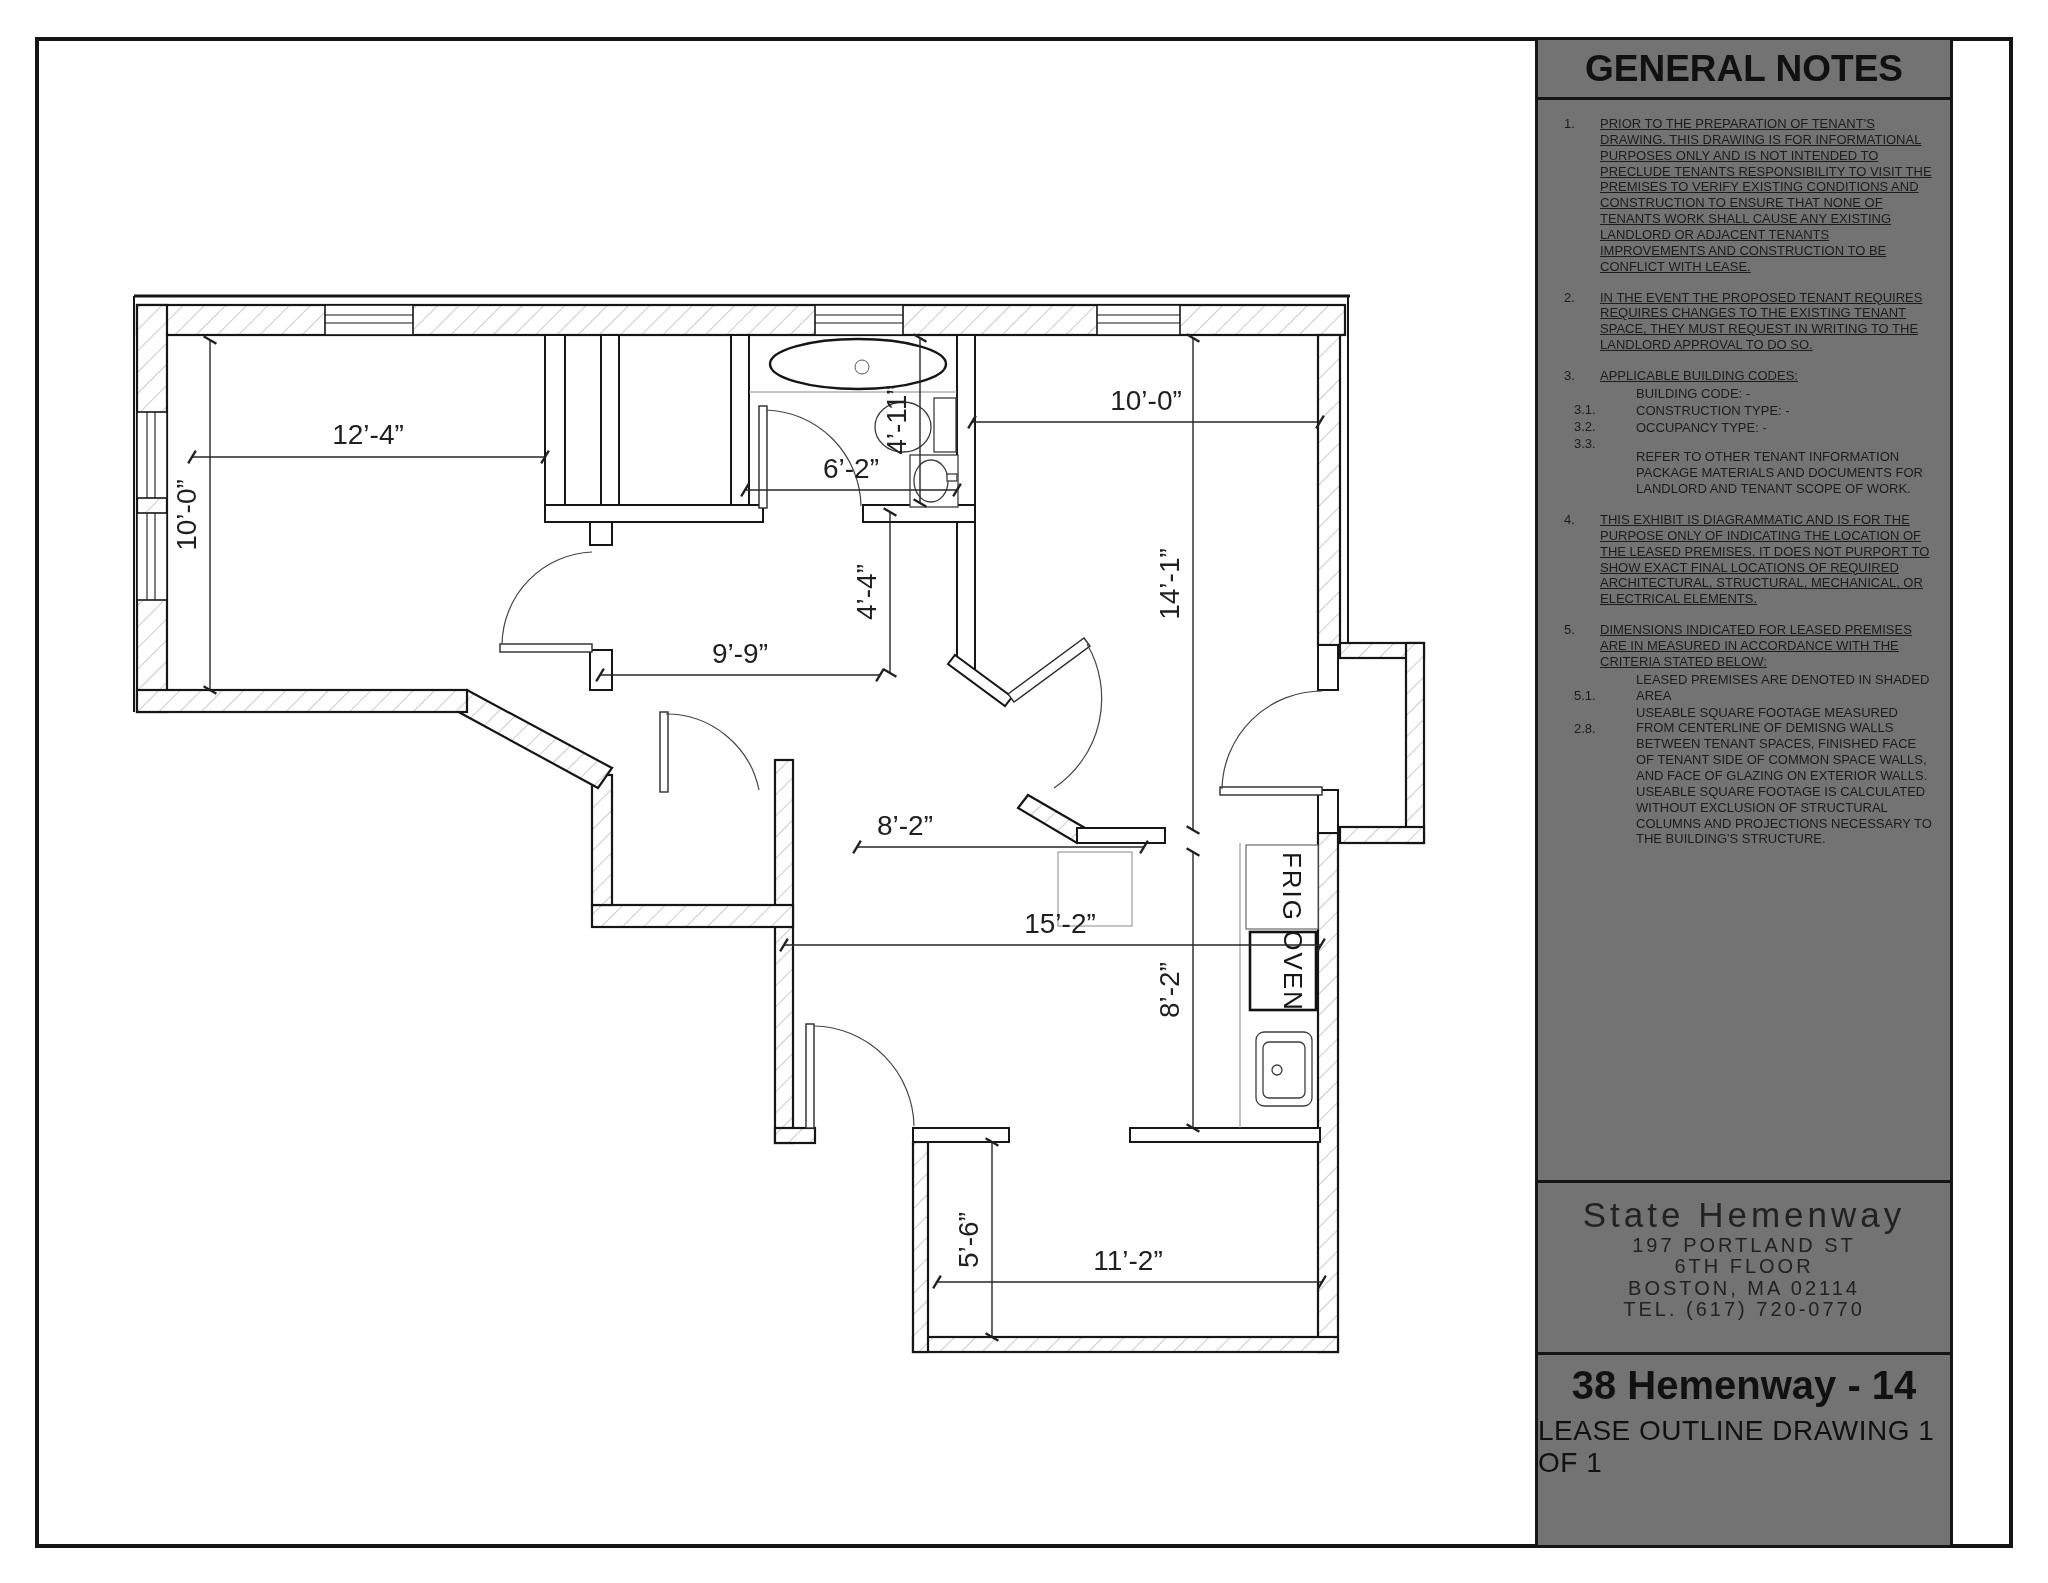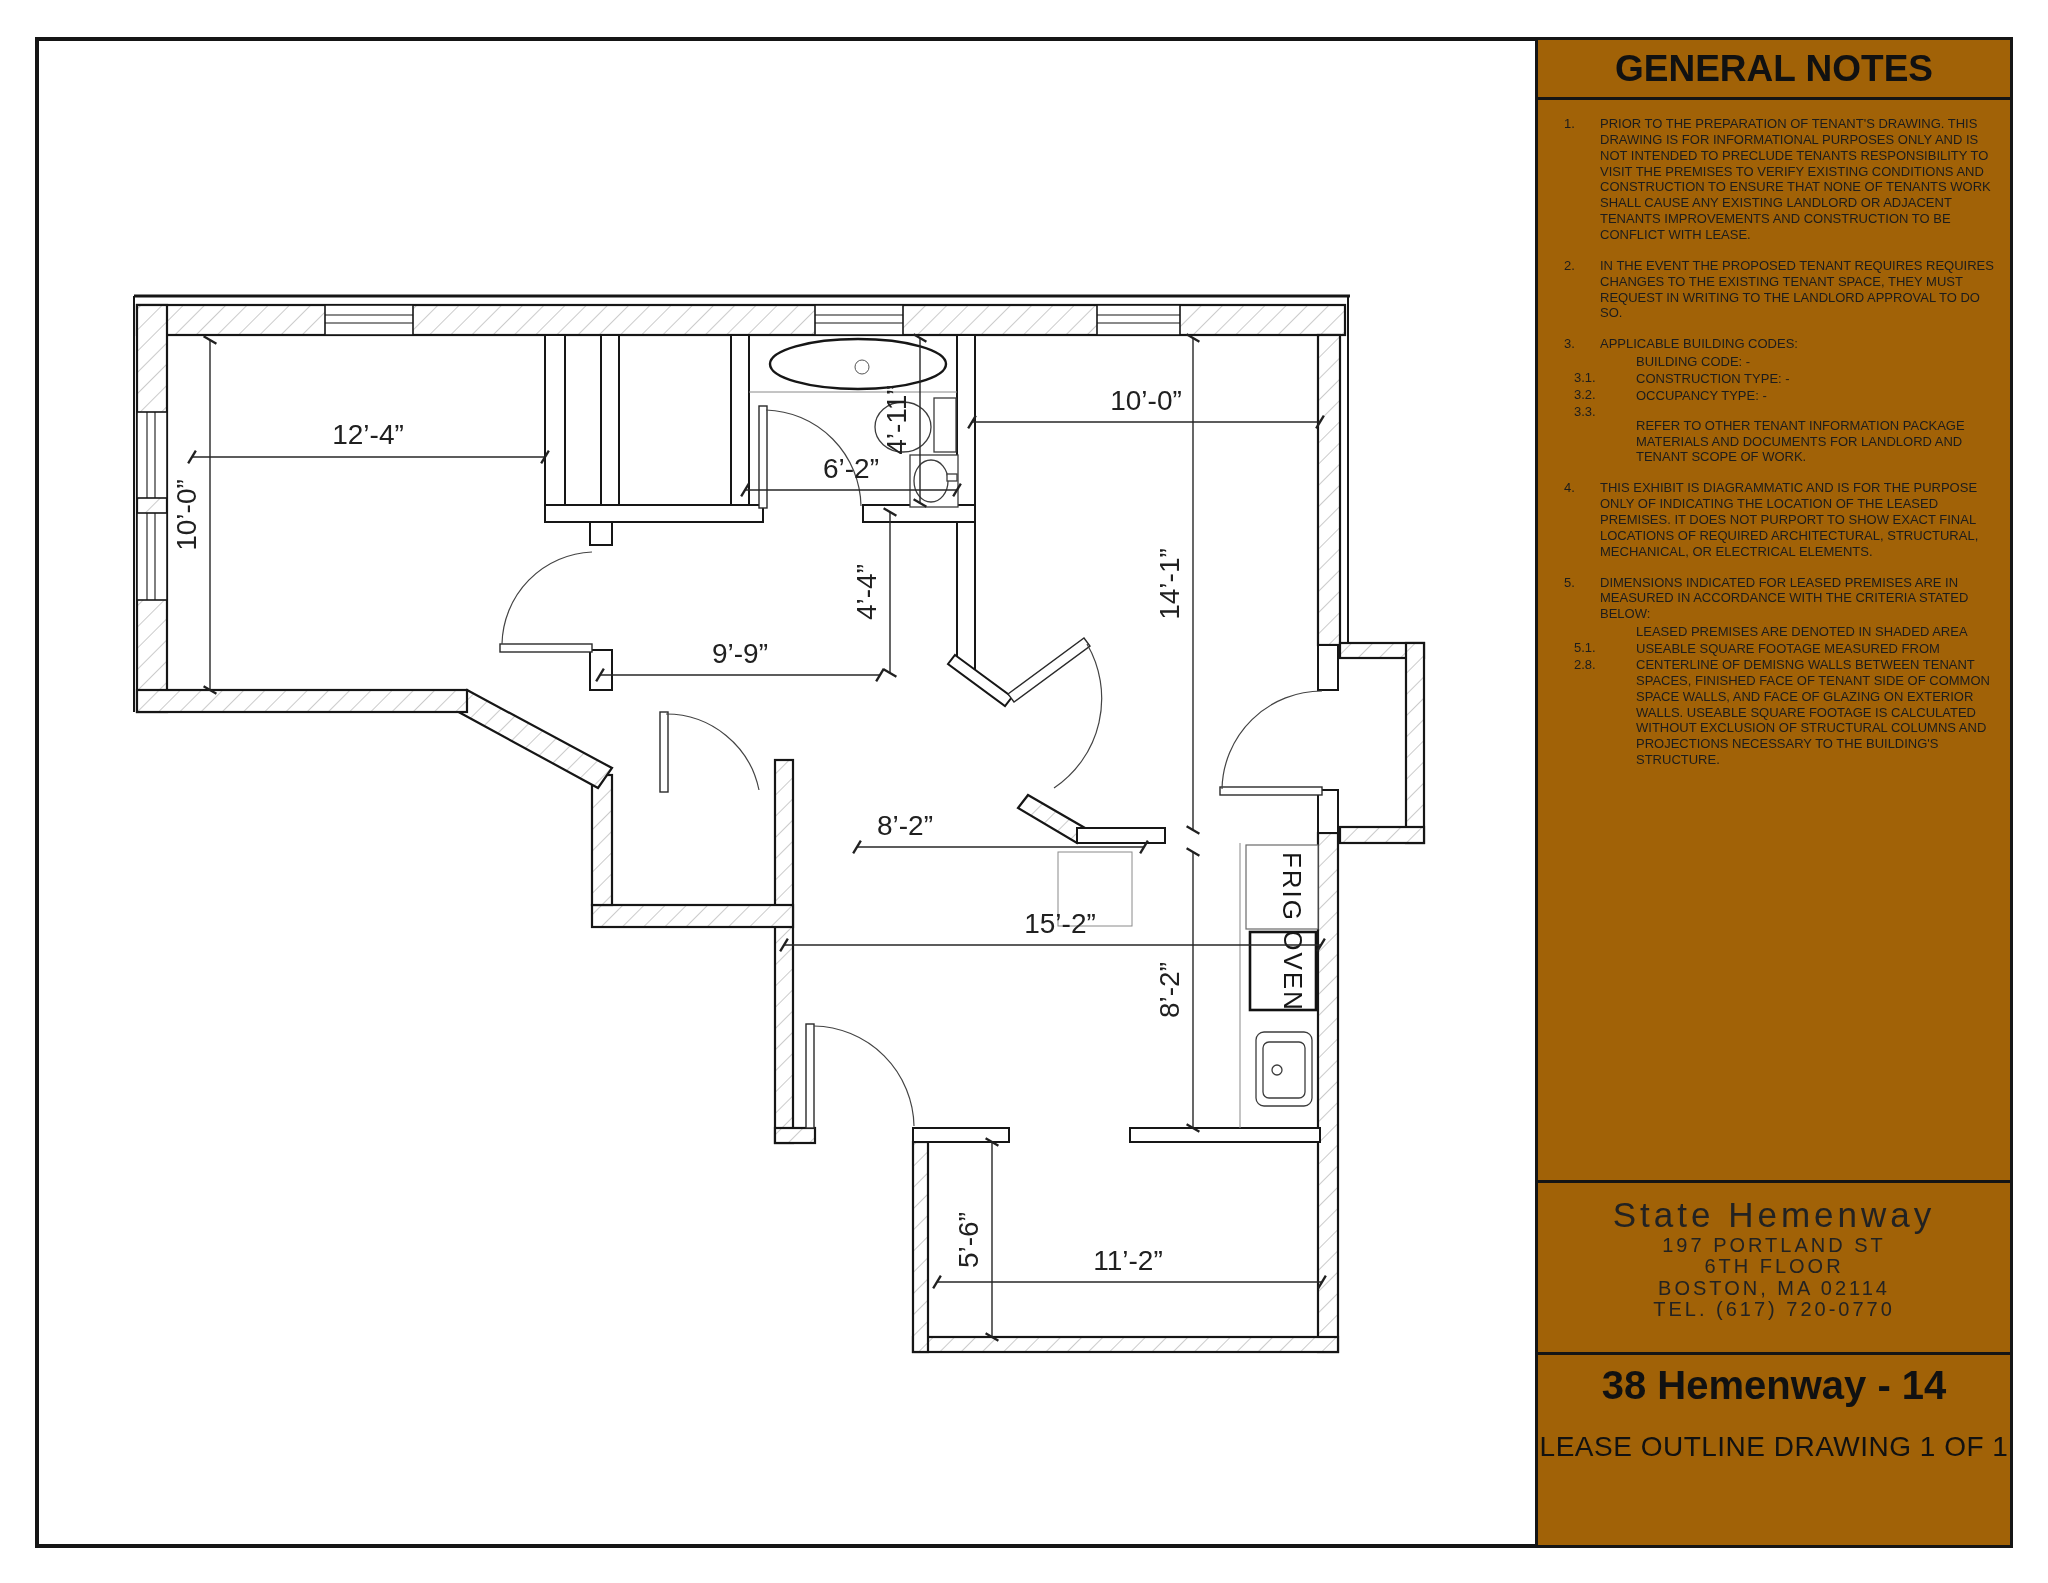--- a/index.html
+++ b/index.html
@@ -2,27 +2,27 @@
 <html><head>
 <meta charset="utf-8">
 <style>
   html,body{margin:0;padding:0;background:#e8e8e8;}
   *{box-sizing:border-box;}
   .page{position:relative;width:2048px;height:1583px;background:#fff;font-family:"Liberation Sans",sans-serif;color:#111;overflow:hidden;}
   .page-border{position:absolute;left:35px;top:37px;width:1978px;height:1511px;border:4px solid #151515;pointer-events:none;}
   .plan-svg{position:absolute;left:0;top:0;width:2048px;height:1583px;}
 
   
-  .panel{position:absolute;left:1535px;top:37px;width:478px;height:1511px;border:3px solid #151515;background:#a16207;}
+  .panel{position:absolute;left:1535px;top:37px;width:418px;height:1511px;border:3px solid #151515;background:#737373;}
   .gn-header{height:60px;border-bottom:3px solid #151515;display:flex;align-items:center;justify-content:center;
              font-size:37px;font-weight:bold;letter-spacing:0px;transform-origin:center;}
   .gn-notes{height:1080px;padding:16px 12px 0 14px;font-size:13px;line-height:1.22;color:#1c1c1c;}
   .note{position:relative;margin-bottom:15px;}
   .nnum{position:absolute;left:12px;top:0;width:34px;}
-  .ntext{display:block;padding-left:48px;padding-right:4px;}
+  .ntext{display:block;padding-left:48px;padding-right:4px;text-decoration:underline;}
   .subnote{position:relative;margin:1px 0;}
   .snum{position:absolute;left:22px;top:16px;width:44px;}
   .stext{display:block;padding-left:84px;padding-right:4px;}
   .refer{padding-left:84px;margin-top:14px;margin-bottom:15px;}
   .company{height:172px;border-top:3px solid #151515;text-align:center;color:#222;}
   .co-name{margin-top:12px;font-size:35px;letter-spacing:4px;}
   .co-line{font-size:20px;letter-spacing:3px;line-height:1.07;}
   .co-line:first-of-type{margin-top:10px;}
   .title-row{height:64px;border-top:3px solid #151515;display:flex;align-items:center;justify-content:center;
              font-size:40px;font-weight:bold;}

